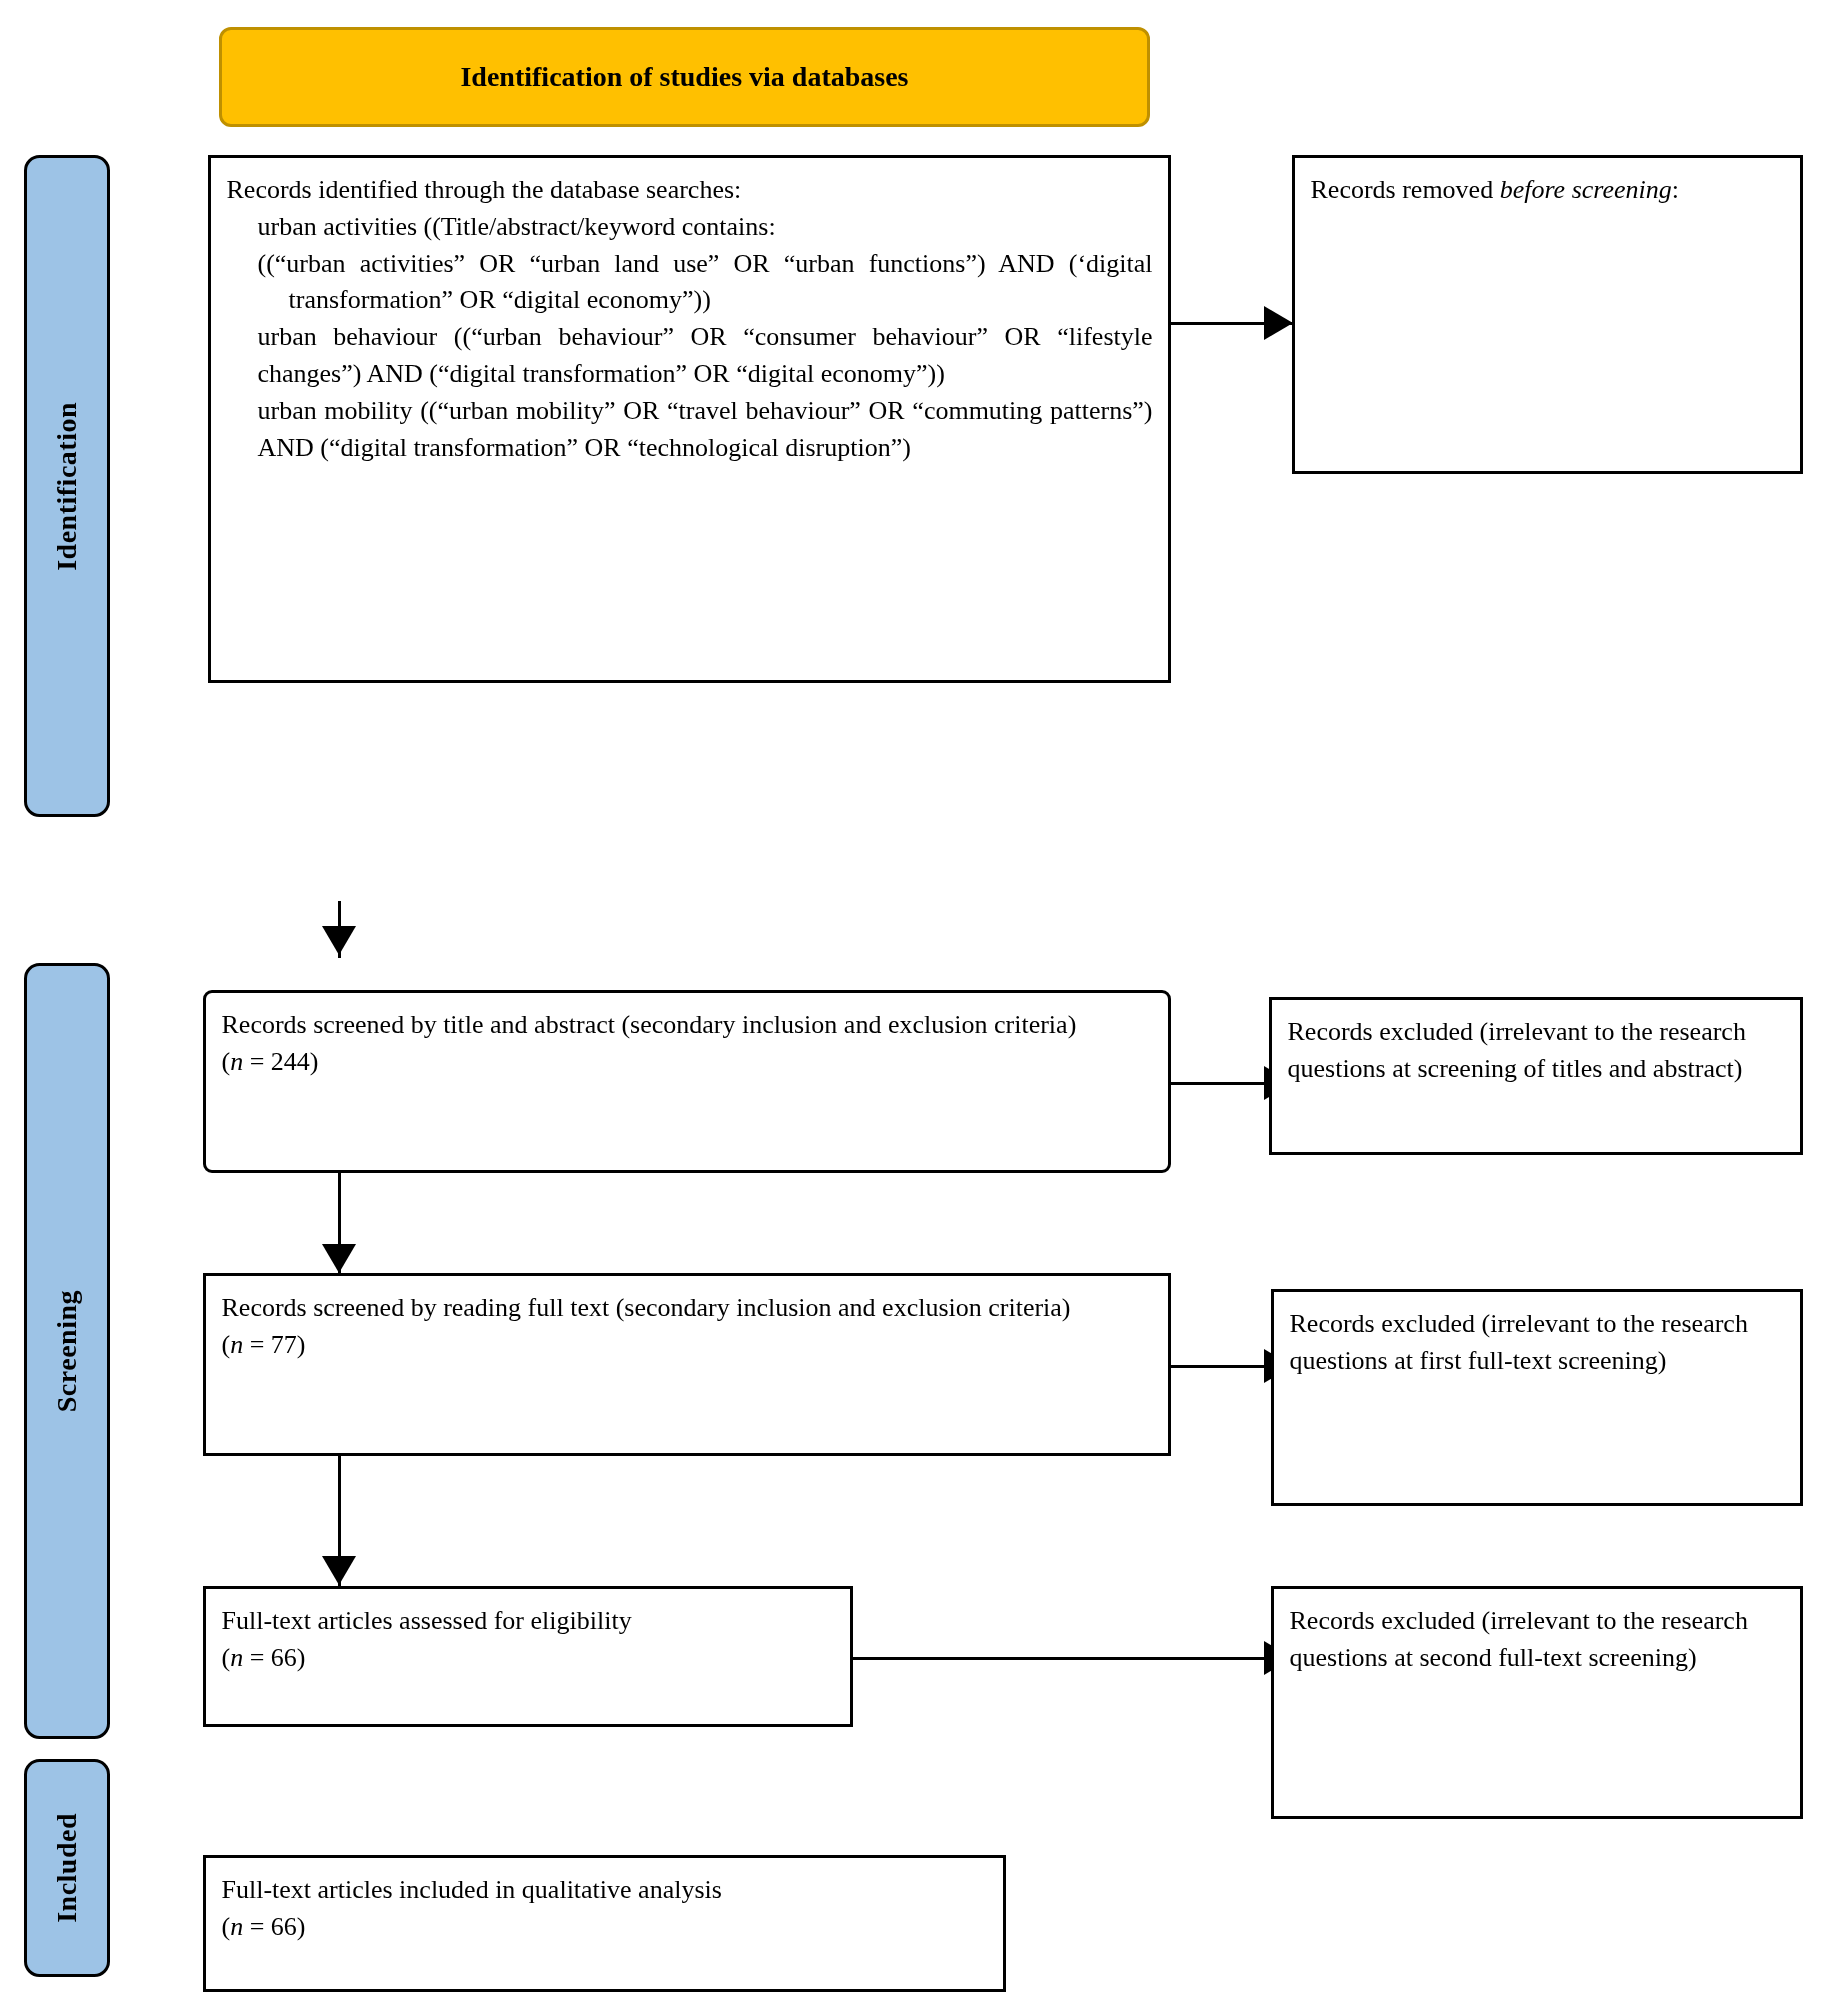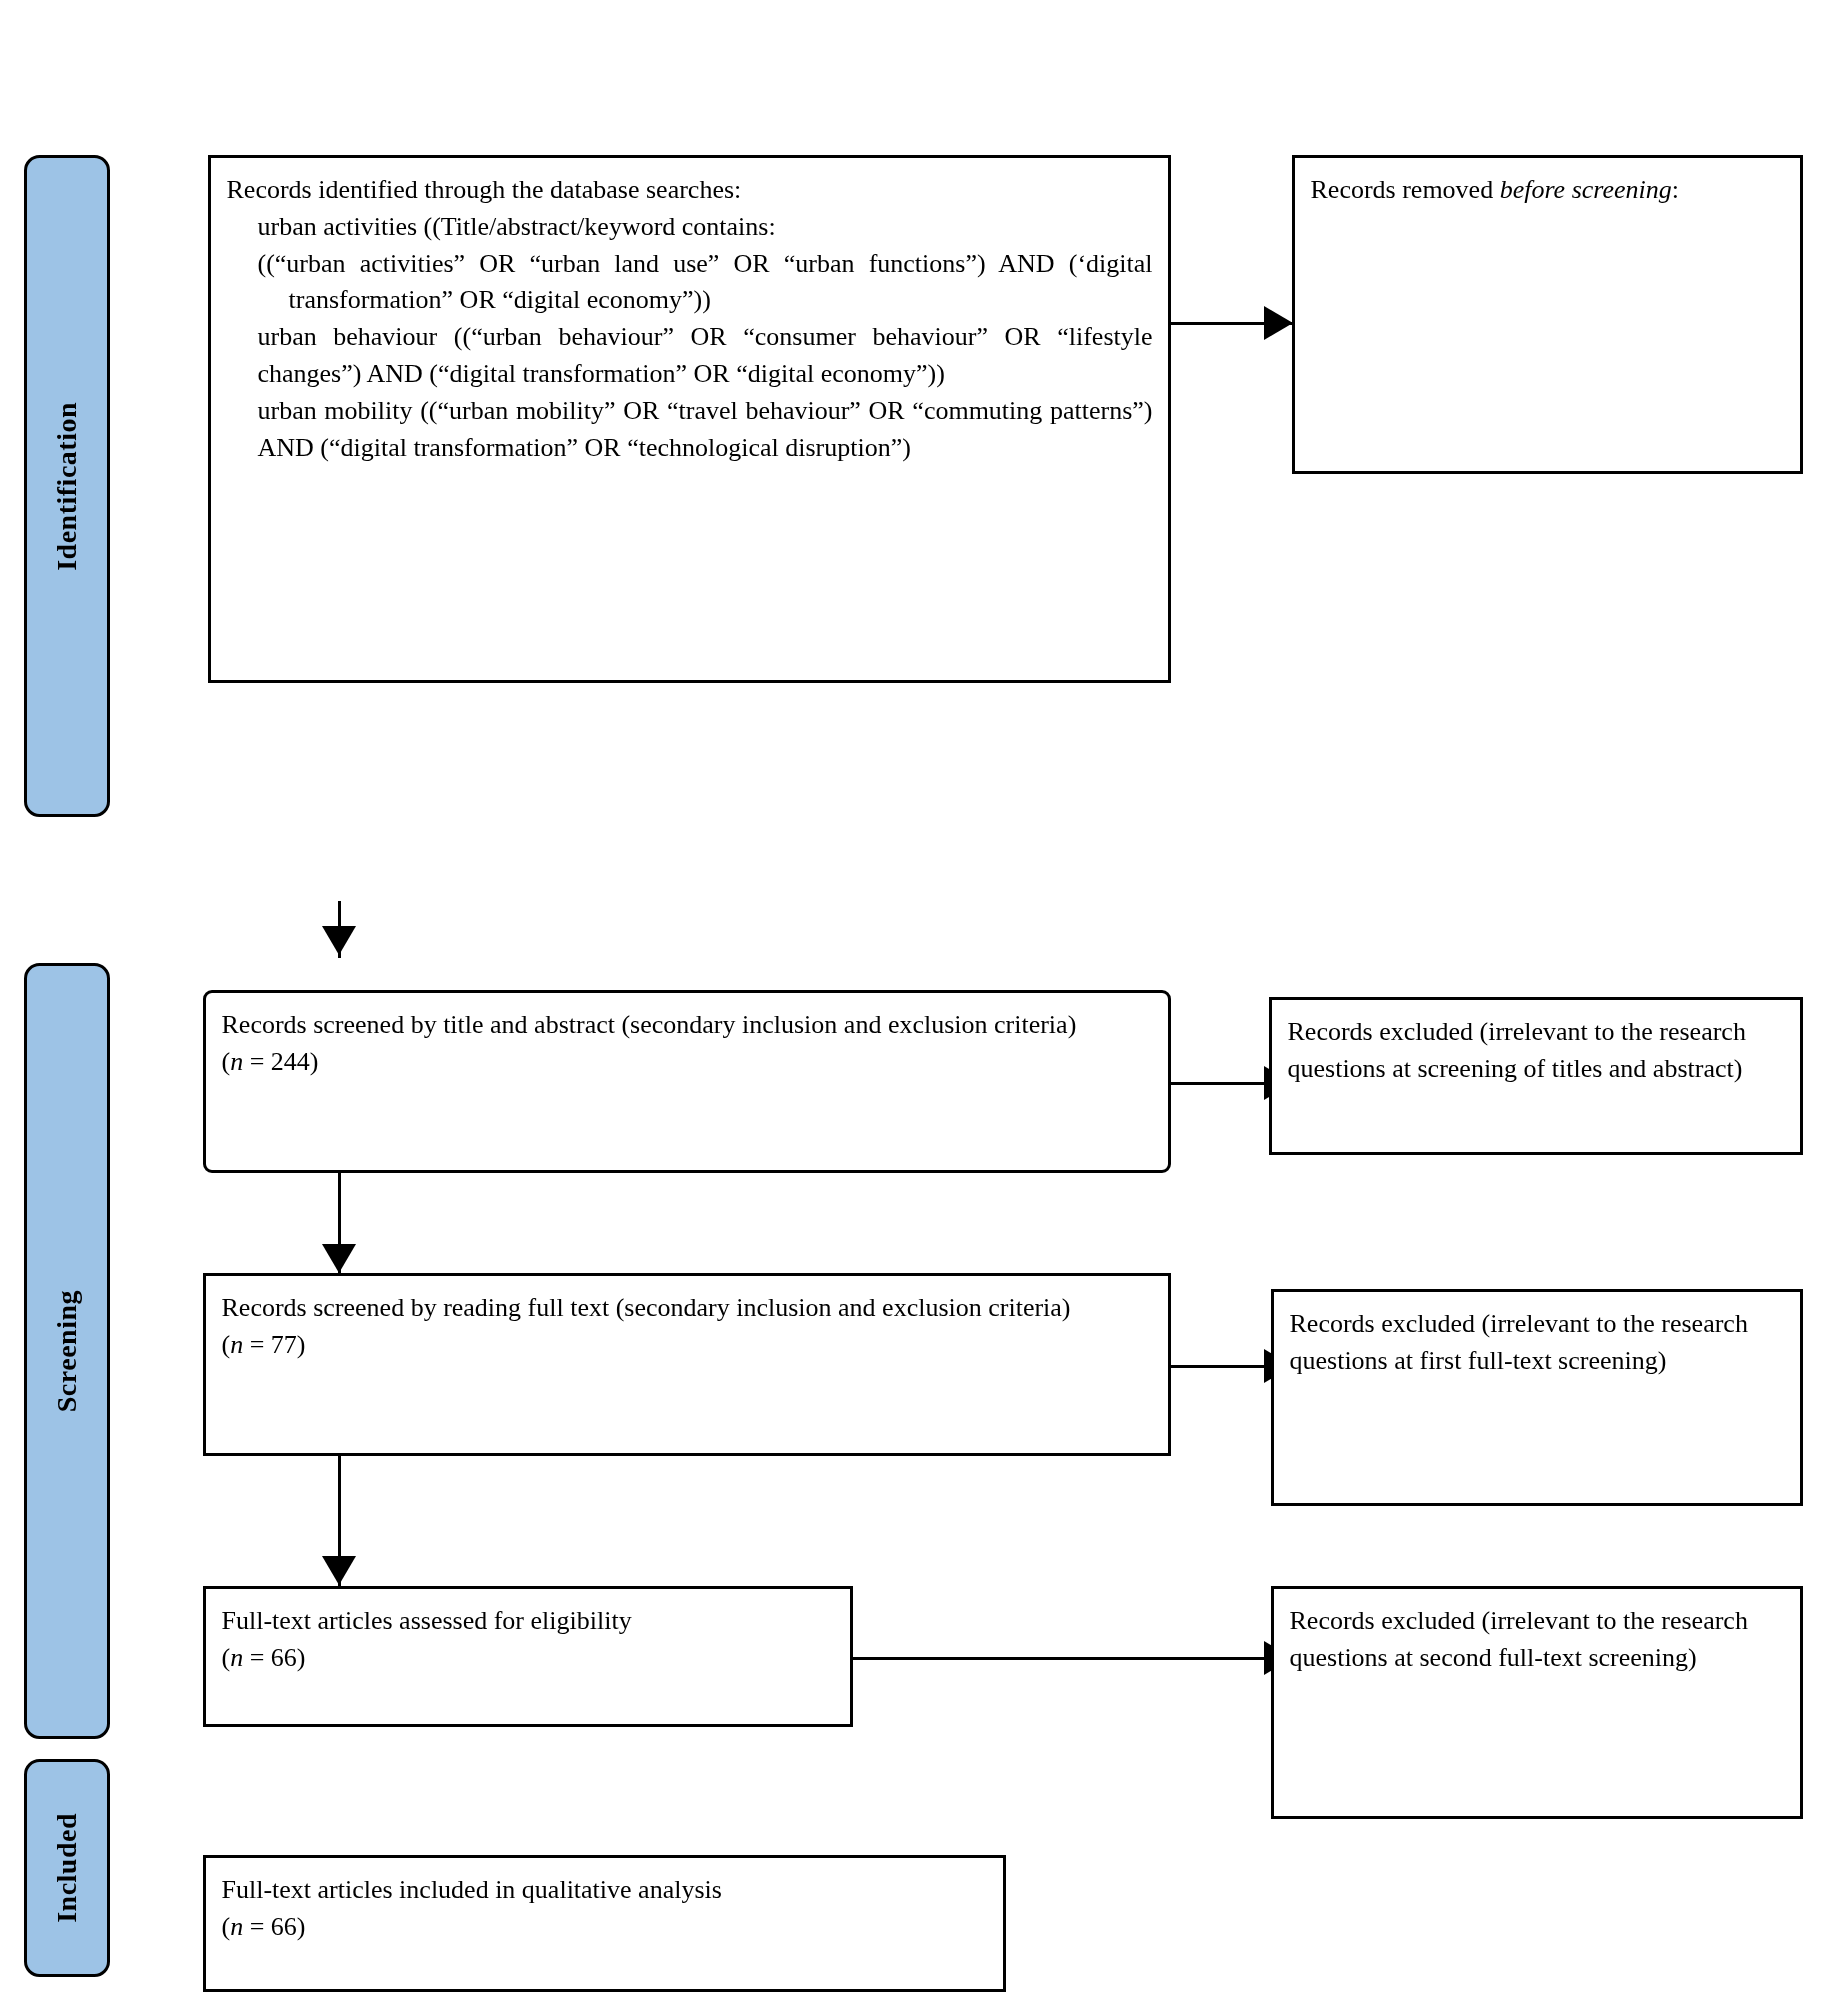--- a/index.html
+++ b/index.html
@@ -114,20 +114,23 @@
     border-top: 17px solid transparent;
     border-bottom: 17px solid transparent;
     border-left: 29px solid #000000;
   }
 </style>
 </head>
 <body>
 
 <div id="canvas">
 
+  <div class="title-banner" style="left:219px; top:27px; width:931px; height:100px;">
+    <span class="title-text">Identification of studies via databases</span>
+  </div>
 
   <div class="stage-bar" style="left:24px; top:155px; width:86px; height:662px;">
     <span class="stage-label">Identification</span>
   </div>
 
   <div class="stage-bar" style="left:24px; top:963px; width:86px; height:776px;">
     <span class="stage-label">Screening</span>
   </div>
 
   <div class="stage-bar" style="left:24px; top:1759px; width:86px; height:218px;">

